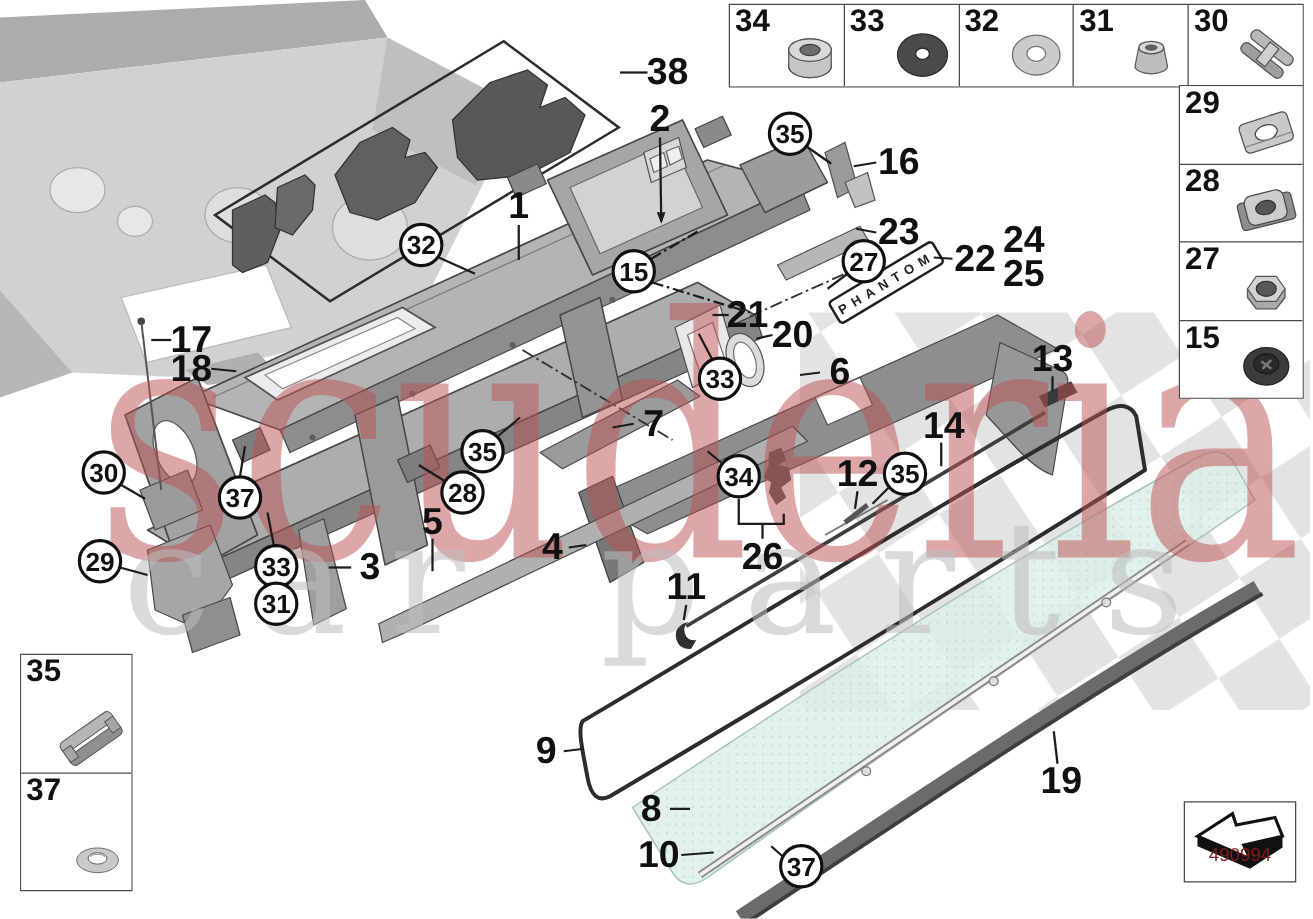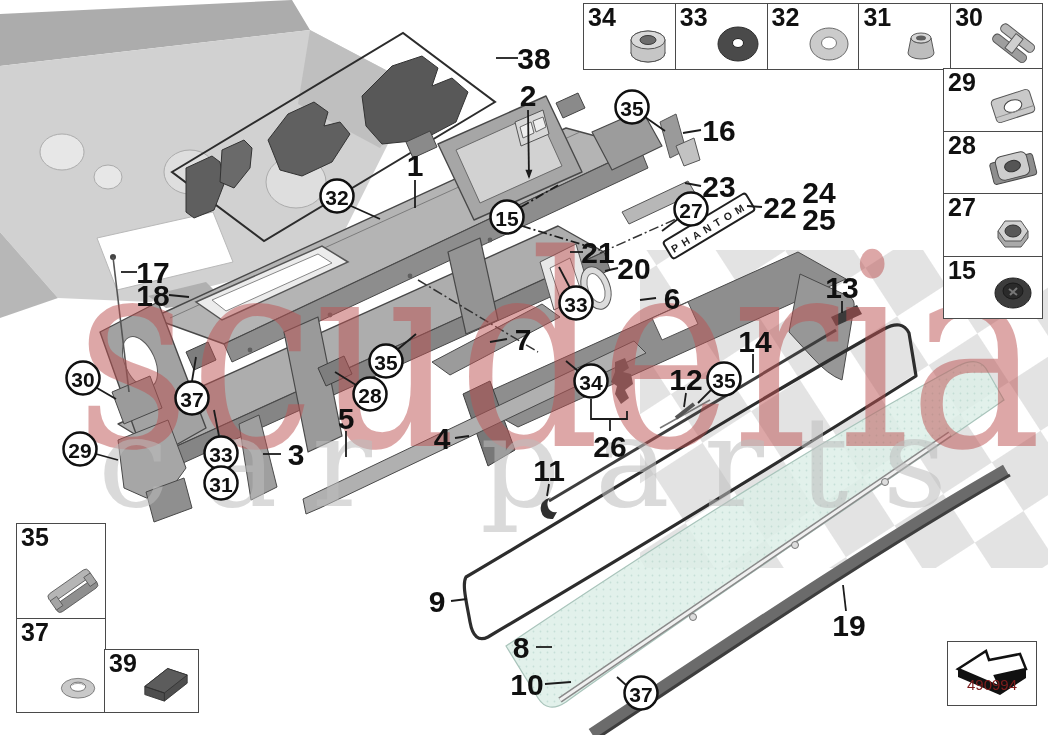--- a/index.html
+++ b/index.html
@@ -402,28 +402,20 @@
   <div class="lcell">
     <span class="cellnum">37</span>
     <svg width="58" height="44" viewBox="0 0 76 58">
       <ellipse cx="42" cy="28" rx="22" ry="13" fill="#c9c9c9" stroke="#666"></ellipse>
       <ellipse cx="42" cy="26" rx="10" ry="6" fill="#ffffff" stroke="#555"></ellipse>
       <path d="M34,24 a10,6 0 0 1 16,0" stroke="#888" fill="none"></path>
     </svg>
   </div>
 </div>
 
-<div class="lonebox" style="left:104px;top:649px;width:95px;height:64px;">
-  <span class="cellnum">39</span>
-  <svg width="62" height="54" viewBox="0 0 76 66">
-    <path d="M12,36 L40,14 L64,22 L64,32 L36,54 L12,46 Z" fill="#4e4e4e" stroke="#2f2f2f"></path>
-    <path d="M12,36 L40,14 L64,22 L36,44 Z" fill="#5c5c5c" stroke="#2f2f2f"></path>
-    <path d="M12,36 L36,44 L36,54" fill="none" stroke="#2f2f2f"></path>
-  </svg>
-</div>
 
 <div class="lonebox" style="left:947px;top:641px;width:90px;height:65px;">
   <svg width="86" height="60" viewBox="0 0 86 60" style="position:absolute;left:0;top:1px;">
     <polygon points="10,26 38,8 41,17 72,11 78,26 47,33 52,44" fill="#ffffff" stroke="#111" stroke-width="2.5"></polygon>
     <polygon points="10,26 52,44 52,52 10,34" fill="#111"></polygon>
     <polygon points="52,44 47,33 78,26 78,35 52,52" fill="#111"></polygon>
   </svg>
 </div>
 <div class="refnum">490994</div>
 

